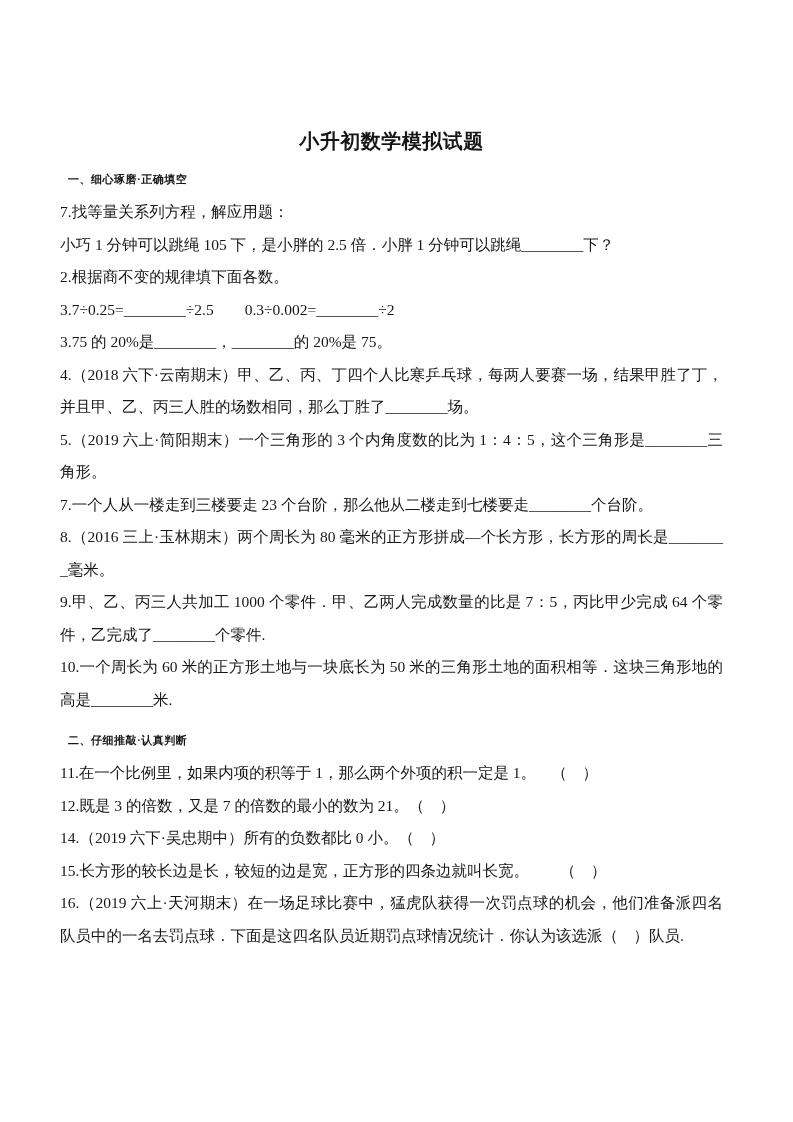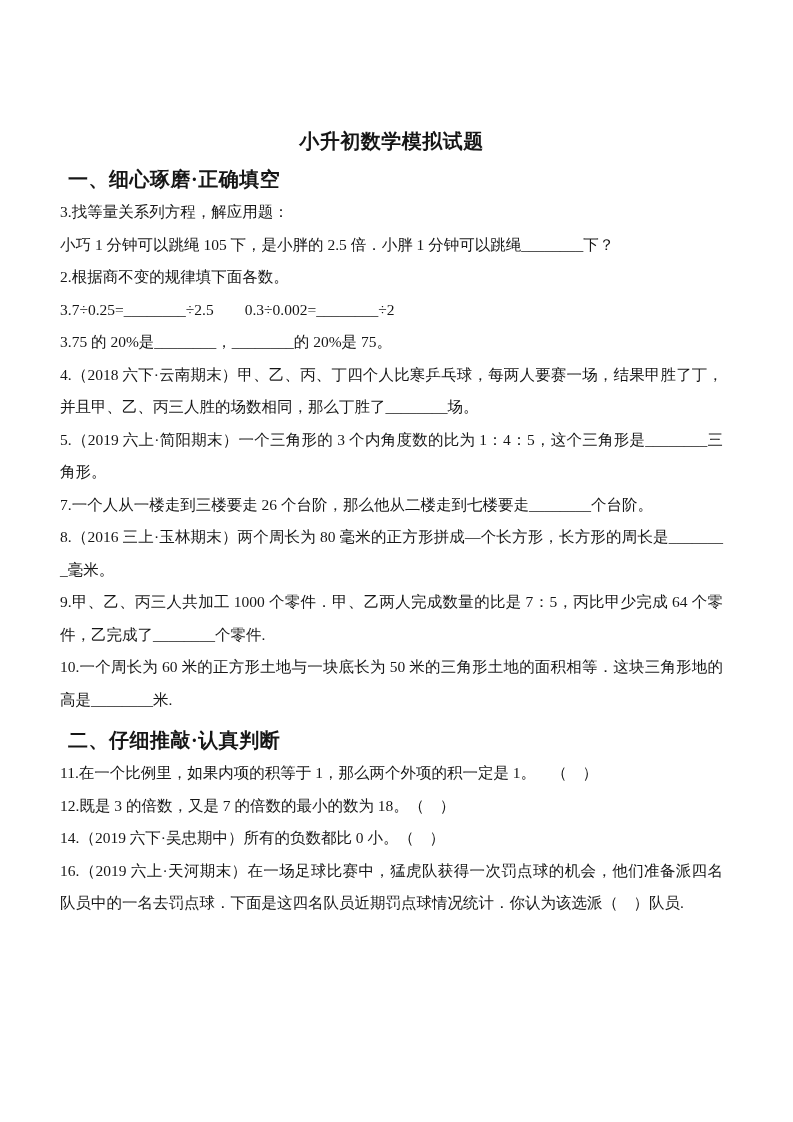--- a/index.html
+++ b/index.html
@@ -25,58 +25,59 @@
   }
   .doc-title {
     font-size: 20px;
     line-height: 27px;
     font-weight: bold;
     text-align: center;
     margin: 0 0 3px 0;
     letter-spacing: 0.5px;
   }
   .section-heading {
-    font-size: 20px;
+    font-size: 11px;
     line-height: 34px;
     font-weight: bold;
     margin: 7px 0 0 8px;
     letter-spacing: 0.5px;
   }
   .para {
     margin: 0;
     text-align: justify;
     word-break: break-all;
   }
 </style>
 </head>
 <body>
 
 <div class="page">
 
   <h1 class="doc-title">小升初数学模拟试题</h1>
 
   <section>
     <h2 class="section-heading">一、细心琢磨·正确填空</h2>
-    <p class="para">3.找等量关系列方程，解应用题：</p>
+    <p class="para">7.找等量关系列方程，解应用题：</p>
     <p class="para">小巧 1 分钟可以跳绳 105 下，是小胖的 2.5 倍．小胖 1 分钟可以跳绳________下？</p>
     <p class="para">2.根据商不变的规律填下面各数。</p>
     <p class="para">3.7÷0.25=________÷2.5　　0.3÷0.002=________÷2</p>
     <p class="para">3.75 的 20%是________，________的 20%是 75。</p>
     <p class="para">4.（2018 六下·云南期末）甲、乙、丙、丁四个人比寒乒乓球，每两人要赛一场，结果甲胜了丁，并且甲、乙、丙三人胜的场数相同，那么丁胜了________场。</p>
     <p class="para">5.（2019 六上·简阳期末）一个三角形的 3 个内角度数的比为 1：4：5，这个三角形是________三角形。</p>
-    <p class="para">7.一个人从一楼走到三楼要走 26 个台阶，那么他从二楼走到七楼要走________个台阶。</p>
+    <p class="para">7.一个人从一楼走到三楼要走 23 个台阶，那么他从二楼走到七楼要走________个台阶。</p>
     <p class="para">8.（2016 三上·玉林期末）两个周长为 80 毫米的正方形拼成—个长方形，长方形的周长是________毫米。</p>
     <p class="para">9.甲、乙、丙三人共加工 1000 个零件．甲、乙两人完成数量的比是 7：5，丙比甲少完成 64 个零件，乙完成了________个零件.</p>
     <p class="para">10.一个周长为 60 米的正方形土地与一块底长为 50 米的三角形土地的面积相等．这块三角形地的高是________米.</p>
   </section>
 
   <section>
     <h2 class="section-heading">二、仔细推敲·认真判断</h2>
     <p class="para">11.在一个比例里，如果内项的积等于 1，那么两个外项的积一定是 1。　（　）</p>
-    <p class="para">12.既是 3 的倍数，又是 7 的倍数的最小的数为 18。（　）</p>
+    <p class="para">12.既是 3 的倍数，又是 7 的倍数的最小的数为 21。（　）</p>
     <p class="para">14.（2019 六下·吴忠期中）所有的负数都比 0 小。（　）</p>
+    <p class="para">15.长方形的较长边是长，较短的边是宽，正方形的四条边就叫长宽。　　（　）</p>
   </section>
 
   <section>
     <p class="para">16.（2019 六上·天河期末）在一场足球比赛中，猛虎队获得一次罚点球的机会，他们准备派四名队员中的一名去罚点球．下面是这四名队员近期罚点球情况统计．你认为该选派（　）队员.</p>
   </section>
 
 </div>
 
 </body></html>

